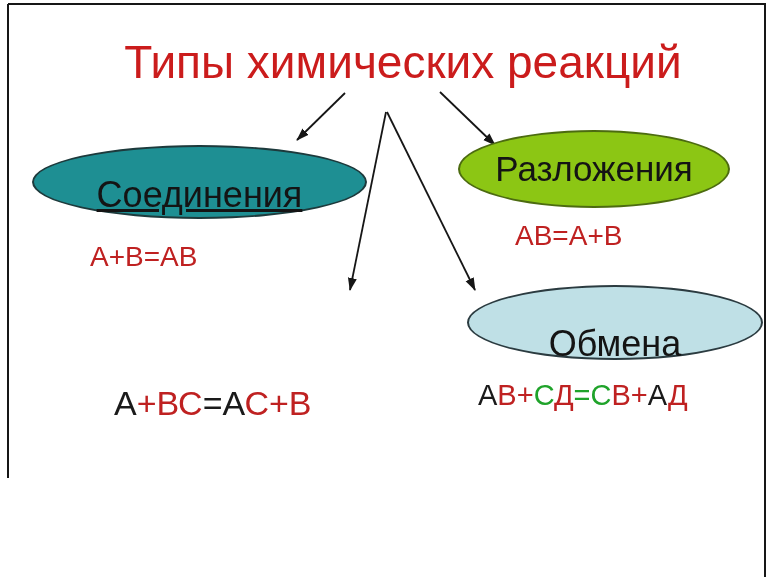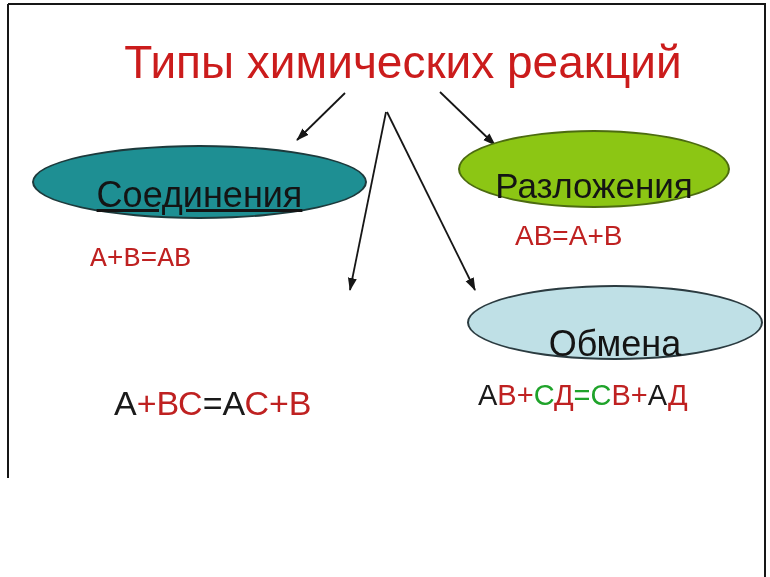--- a/index.html
+++ b/index.html
@@ -48,25 +48,25 @@
         <line x1="386" y1="112" x2="350" y2="290" stroke="#161616" stroke-width="1.8" marker-end="url(#ah)"></line>
         <line x1="387" y1="112" x2="475" y2="290" stroke="#161616" stroke-width="1.8" marker-end="url(#ah)"></line>
       </g>
   </svg>
 
   <div class="page-title" style="color: rgb(203, 28, 28); padding-left: 44px;">Типы химических реакций</div>
 
   <div class="ellipse" id="e0" style="left: 32px; top: 145px; width: 335px; height: 74px; background: rgb(30, 143, 147); border: 2px solid rgb(29, 58, 60); font-size: 36px;">
     <span style="transform: translateY(13px); text-decoration: underline;">Соединения</span>
   </div>
-  <div class="ellipse" id="e1" style="left: 458px; top: 130px; width: 272px; height: 78px; background: rgb(140, 198, 20); border: 2px solid rgb(76, 107, 16); font-size: 35px; align-items: flex-end;">
+  <div class="ellipse" id="e1" style="left: 458px; top: 130px; width: 272px; height: 78px; background: rgb(140, 198, 20); border: 2px solid rgb(76, 107, 16); font-size: 35px;">
     <span style="transform: translateY(0px);">Разложения</span>
   </div>
   <div class="ellipse" id="e3" style="left: 467px; top: 285px; width: 296px; height: 75px; background: rgb(191, 224, 230); border: 2px solid rgb(43, 59, 64); font-size: 36px;">
     <span style="transform: translateY(1px); margin-top: 40px;">Обмена</span>
   </div>
 
-  <div class="formula" id="f0" style="left: 90px; top: 241px; font-size: 28px;"><span style="color: rgb(191, 33, 33); font-family: Liberation Mono, monospace;">А+В=АВ</span></div>
+  <div class="formula" id="f0" style="left: 90px; top: 241px; font-size: 28px;"><span style="color: rgb(191, 33, 33);">А+В=АВ</span></div>
   <div class="formula" id="f1" style="left: 515px; top: 220px; font-size: 28px;"><span style="color: rgb(191, 33, 33);">АВ=А+В</span></div>
   <div class="formula" id="f2" style="left: 114px; top: 384px; font-size: 34px;"><span style="color: rgb(26, 26, 26);">А</span><span style="color: rgb(191, 33, 33);">+ВС</span><span style="color: rgb(26, 26, 26);">=А</span><span style="color: rgb(191, 33, 33);">С+В</span></div>
   <div class="formula" id="f3" style="left: 478px; top: 379px; font-size: 29px;"><span style="color: rgb(26, 26, 26);">А</span><span style="color: rgb(191, 33, 33);">В+</span><span style="color: rgb(31, 163, 42);">С</span><span style="color: rgb(191, 33, 33);">Д</span><span style="color: rgb(31, 163, 42);">=С</span><span style="color: rgb(191, 33, 33);">В+</span><span style="color: rgb(26, 26, 26);">А</span><span style="color: rgb(191, 33, 33);">Д</span></div>
 
 </div>
 
 </body></html>

